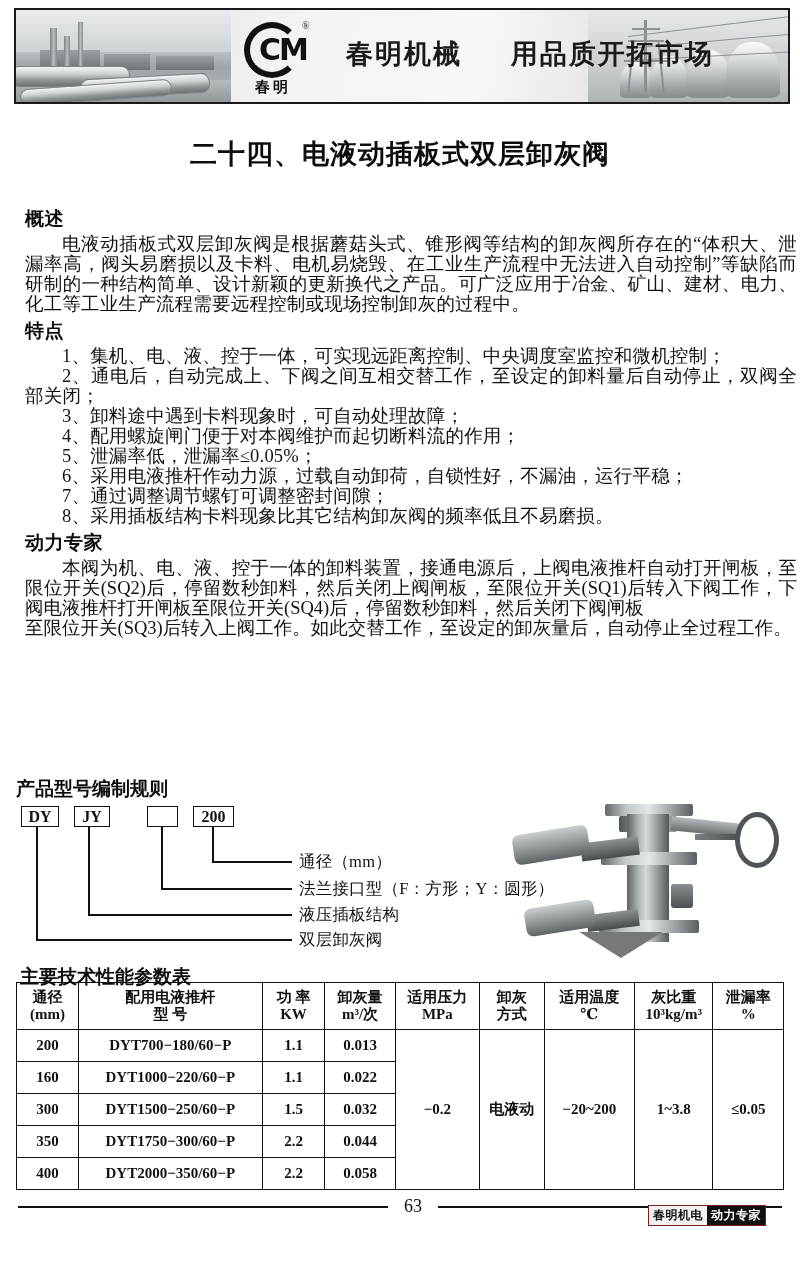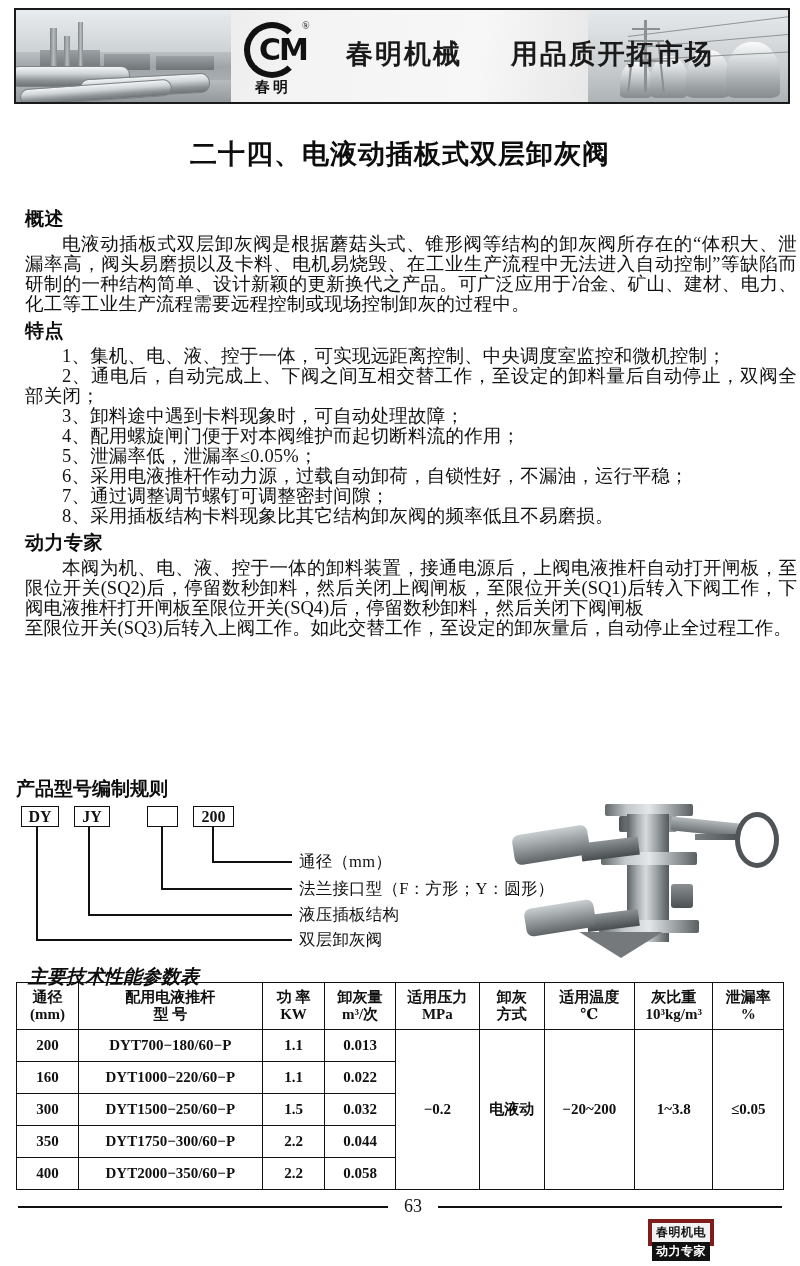--- a/index.html
+++ b/index.html
@@ -317,27 +317,26 @@
     position: absolute;
     left: 176px; top: 92px;
     width: 22px; height: 24px;
     background: linear-gradient(180deg,#8a8f92,#4b5053);
     border-radius: 3px;
   }
 
   
   .table-title {
     position: absolute;
-    left: 28px;
+    left: 20px;
     top: 948px;
     font-family: "DejaVu Sans", sans-serif;
     font-weight: 700;
     font-size: 19px;
     color: #0d0d0d;
-    font-style: italic;
   }
   table.spec {
     position: absolute;
     left: 16px;
     top: 982px;
     width: 768px;
     border-collapse: collapse;
     font-size: 15px;
     color: #111;
   }
@@ -384,25 +383,24 @@
     top: -2px;
     width: 50px;
     text-align: center;
     font-size: 18px;
     color: #111;
     background: #fff;
   }
   .badge {
     position: absolute;
     left: 630px;
-    top: 21px;
+    top: 7px;
     display: flex;
     height: 19px;
-    border: 4px solid #7f1d1d;
-    flex-direction: column;
+    border: 1px solid #7f1d1d;
   }
   .badge-l, .badge-r {
     font-family: "DejaVu Sans", sans-serif;
     font-weight: 700;
     font-size: 12px;
     line-height: 19px;
     padding: 0 4px;
     letter-spacing: 0.5px;
   }
   .badge-l { background: #f2f2f2; color: #111; }

